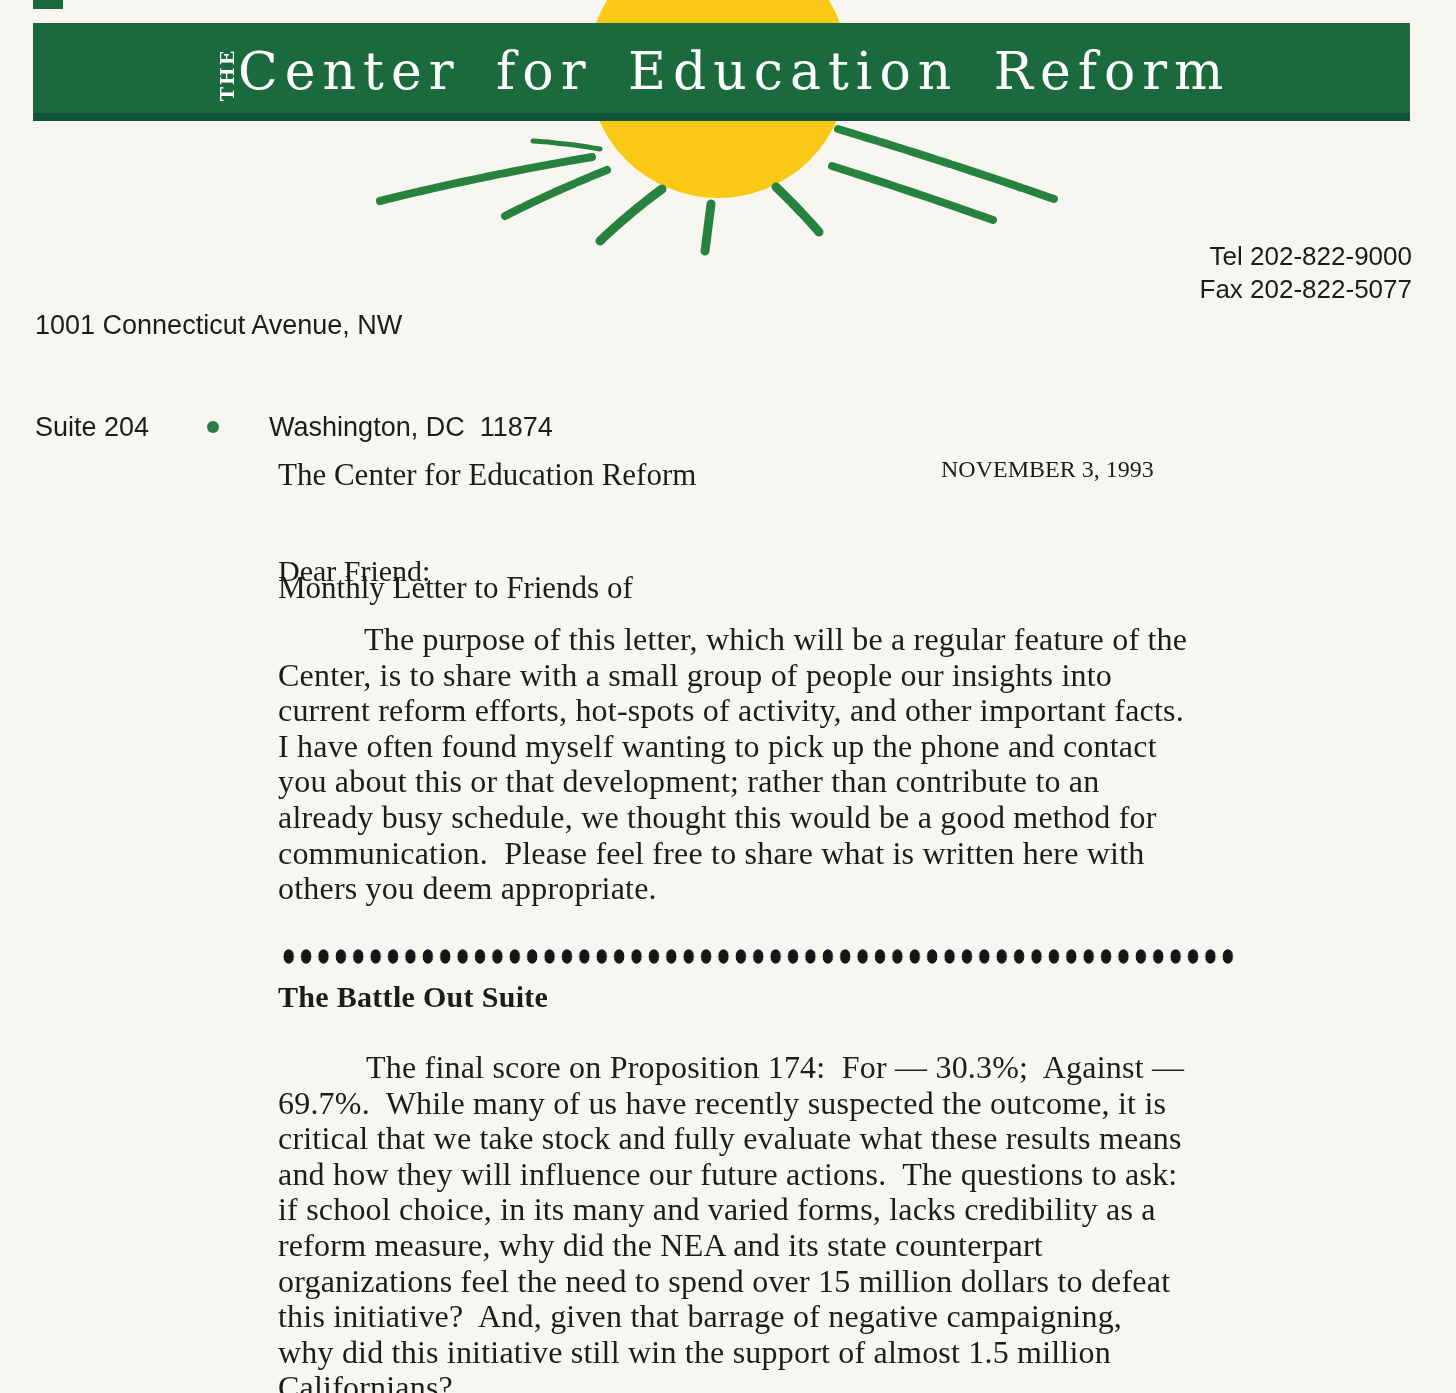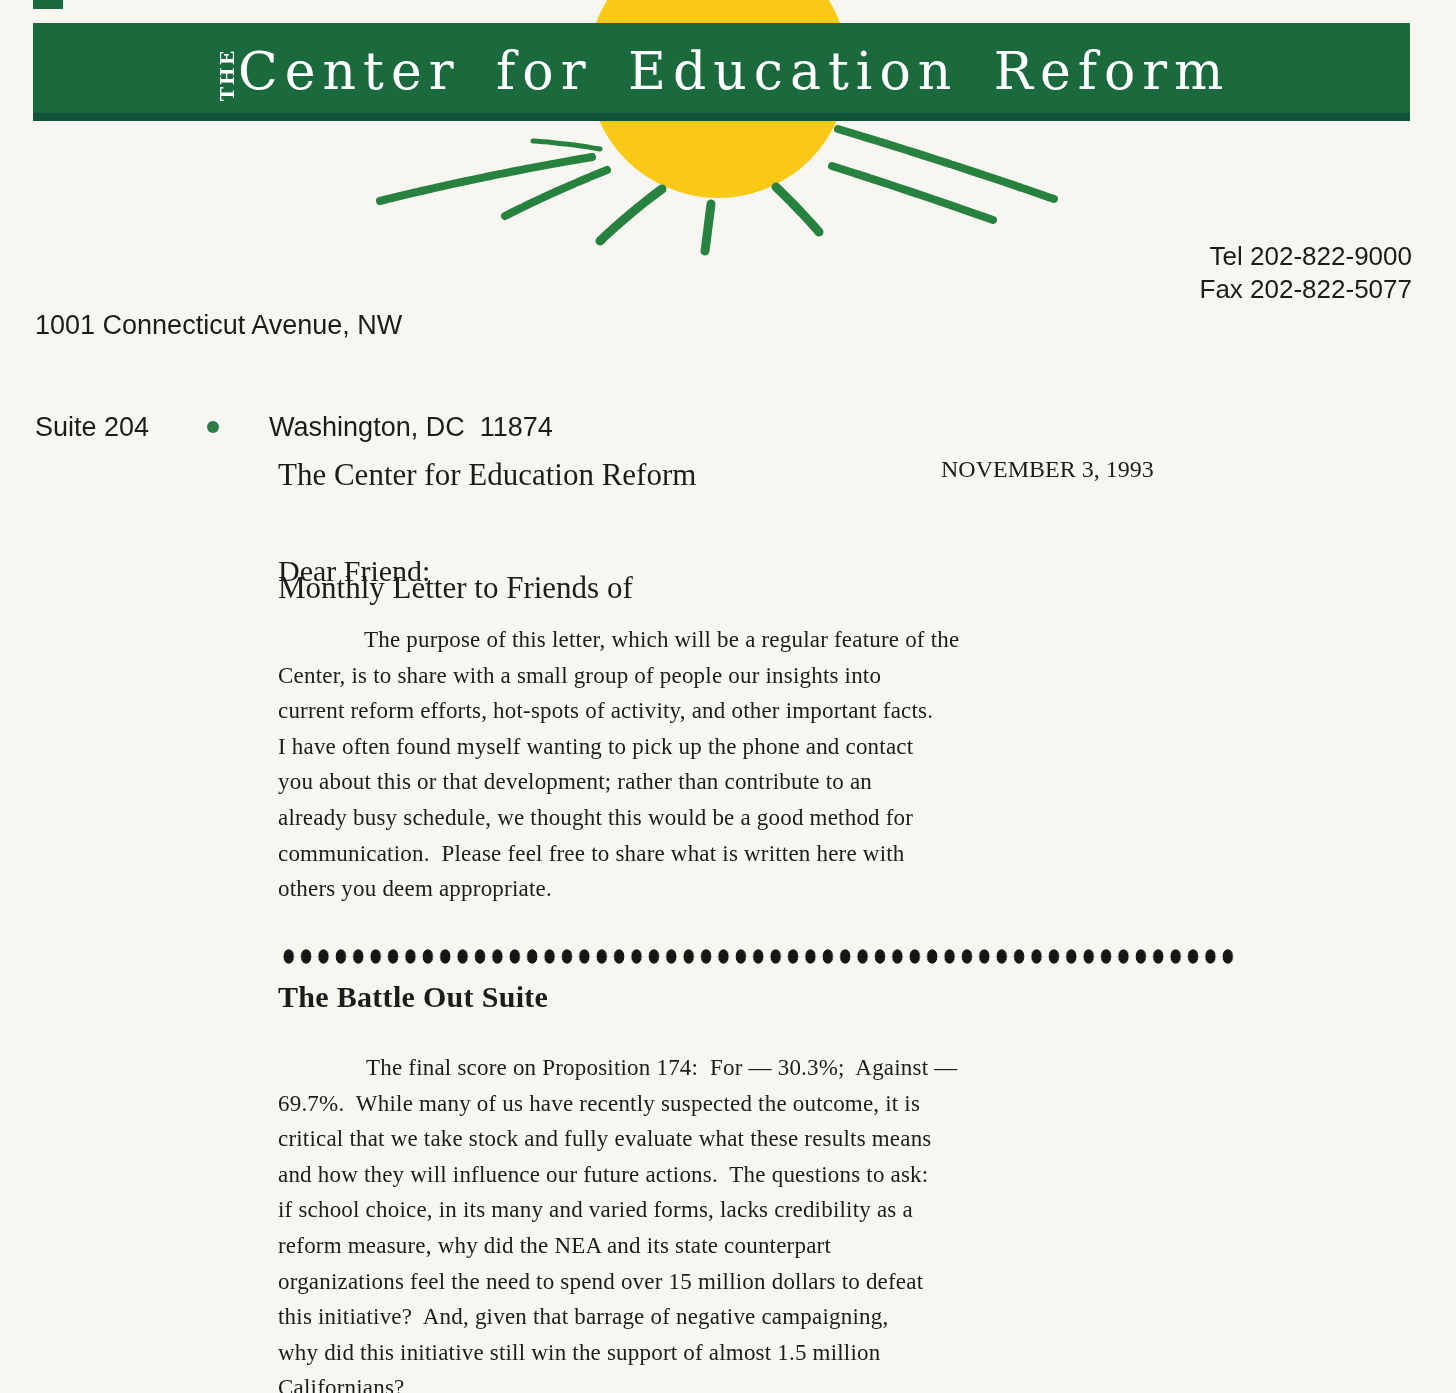--- a/index.html
+++ b/index.html
@@ -45,21 +45,21 @@
     position:absolute; right:44px; top:240px; z-index:3; text-align:right;
     font-family:"Liberation Sans", sans-serif;
     font-size:26px; line-height:33px;
   }
 
   
   .main { position:absolute; left:278px; top:0; width:1010px; z-index:3; }
   .heading-block { position:absolute; top:381px; left:0; font-size:31px; line-height:37.5px; white-space:pre; }
   .letter-date { position:absolute; top:456px; left:635px; font-size:24px; white-space:nowrap;margin-left:28px; }
   .salutation { position:absolute; top:554px; left:0; font-size:30px; }
-  .para { font-size:23px; line-height:35.6px; letter-spacing:0.2px; white-space:pre; }
+  .para { font-size:32px; line-height:35.6px; letter-spacing:0.2px; white-space:pre; }
   .para-1 { position:absolute; top:622px; left:0; text-indent:86px; }
   .para-2 { position:absolute; top:1050px; left:0; text-indent:88px; }
   .dotted-rule {
     position:absolute; top:948px; left:2px; width:958px; height:17px;
     background-image:radial-gradient(ellipse 5.5px 7.5px at 8.7px 8.5px, #161616 90%, transparent 100%);
     background-size:17.4px 17px; background-repeat:repeat-x;
   }
   .section-heading { position:absolute; top:980px; left:0; font-size:30px; font-weight:bold; letter-spacing:0.3px; }
 </style>
 </head>

